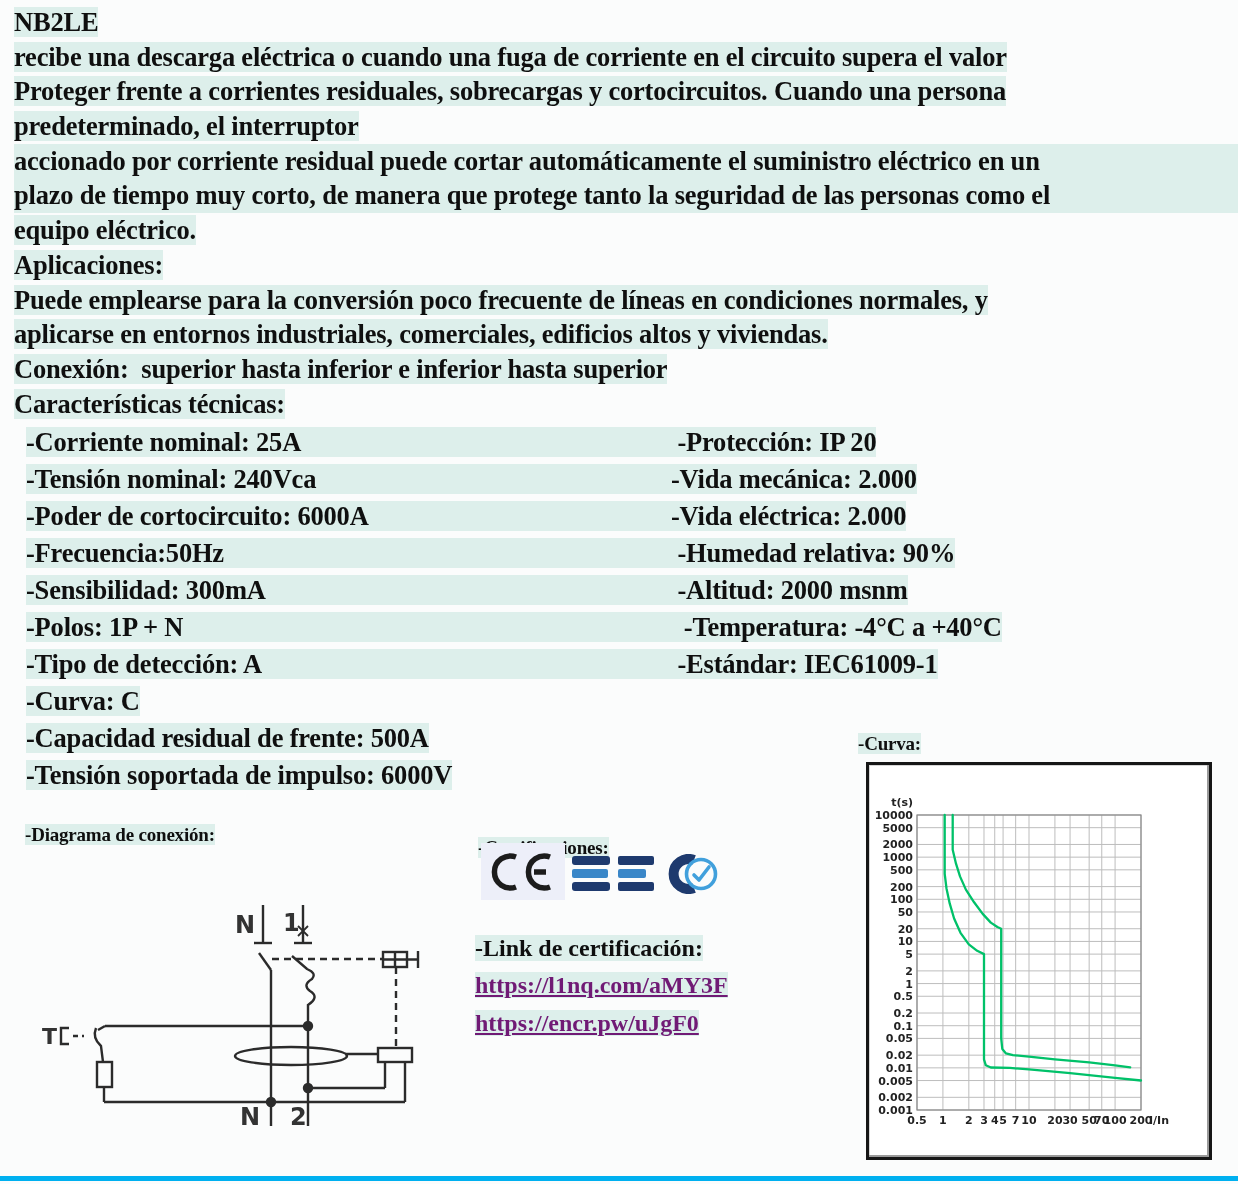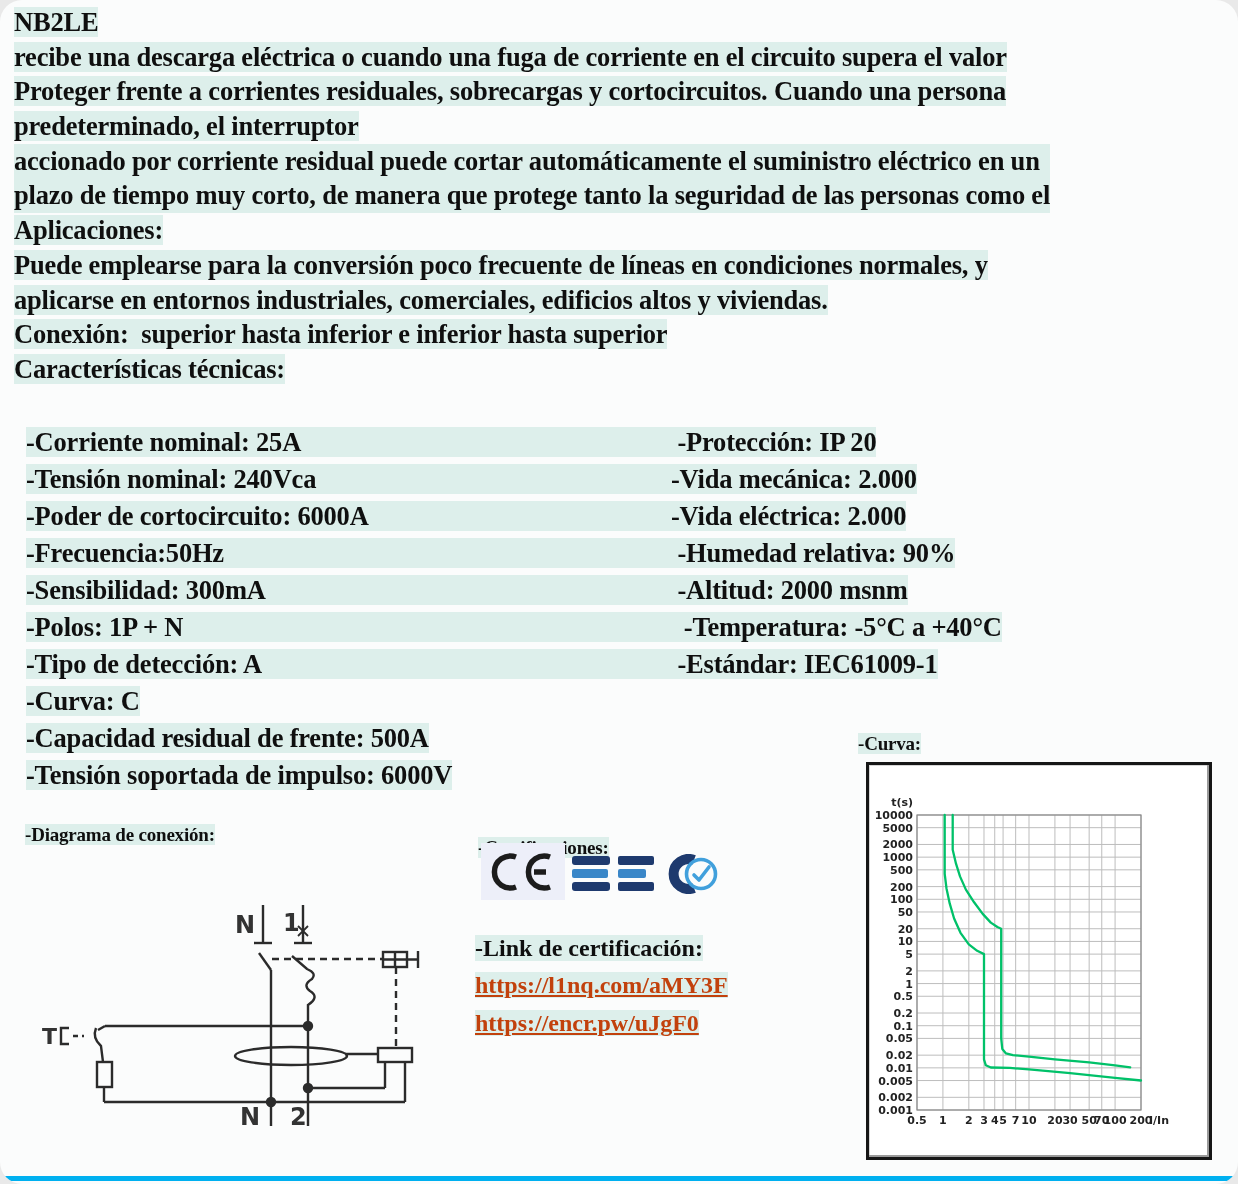--- a/index.html
+++ b/index.html
@@ -1,62 +1,63 @@
 <!DOCTYPE html>
 <html><head>
 <meta charset="utf-8">
 <style>
   html,body{margin:0;padding:0;background:#e9e9e9;}
   #page{position:relative;width:1238px;height:1184px;background:#fbfcfc;overflow:hidden;
-        font-family:"Liberation Serif",serif;font-weight:700;color:#0f0f0f;border-radius:22px;}
+        font-family:"Liberation Serif",serif;font-weight:700;color:#0f0f0f;}
   .line{white-space:pre;height:34.7px;line-height:34.7px;font-size:26.5px;letter-spacing:-0.2px;}
   .hl{background:#ddefeb;}
-  .fw{display:block;width:1036px;}
+  .fw{display:block;width:1224px;}
   #top-text{position:absolute;left:14px;top:5px;}
   #specs{position:absolute;left:14px;top:424px;padding-left:12px;}
   .spec-row{white-space:pre;height:37px;line-height:37px;font-size:26.5px;letter-spacing:-0.2px;}
   .spec-left{display:inline-block;width:645px;}
   .heading{position:absolute;white-space:pre;font-size:19px;line-height:35px;letter-spacing:-0.2px;}
   #links-block{position:absolute;left:475px;top:930px;}
   #links-block .lline{white-space:pre;height:37.3px;line-height:37.3px;font-size:24px;}
-  .doclink{color:#c2410c;text-decoration:underline;}
+  .doclink{color:#701a75;text-decoration:underline;}
   #ce-box{position:absolute;left:481px;top:843px;width:84px;height:57px;background:#edeff9;
           display:flex;align-items:center;justify-content:center;}
   #sec-logo{position:absolute;left:572px;top:854px;}
   #chart-frame{position:absolute;left:866px;top:762px;width:340px;height:392px;background:#ffffff;
                border:3px solid #161616;box-shadow:inset -2px -2px 0 #9a9a9a, inset 1px 1px 0 #d6d6d6;}
   #diagram-svg{position:absolute;left:40px;top:878px;}
   #footer-bar{position:absolute;left:0;top:1176px;width:1238px;height:5px;background:#00b0f0;}
 </style>
 </head>
 <body>
 
 <div id="page">
 
   <div id="top-text">
     <div class="line"><span class="hl">NB2LE</span></div>
     <div class="line"><span class="hl">recibe una descarga eléctrica o cuando una fuga de corriente en el circuito supera el valor</span></div>
     <div class="line"><span class="hl">Proteger frente a corrientes residuales, sobrecargas y cortocircuitos. Cuando una persona</span></div>
     <div class="line"><span class="hl">predeterminado, el interruptor</span></div>
     <div class="line"><span class="hl fw">accionado por corriente residual puede cortar automáticamente el suministro eléctrico en un</span></div>
     <div class="line"><span class="hl fw">plazo de tiempo muy corto, de manera que protege tanto la seguridad de las personas como el</span></div>
+    <div class="line"><span class="hl">equipo eléctrico.</span></div>
     <div class="line"><span class="hl">Aplicaciones:</span></div>
     <div class="line"><span class="hl">Puede emplearse para la conversión poco frecuente de líneas en condiciones normales, y</span></div>
     <div class="line"><span class="hl">aplicarse en entornos industriales, comerciales, edificios altos y viviendas.</span></div>
     <div class="line"><span class="hl">Conexión:  superior hasta inferior e inferior hasta superior</span></div>
     <div class="line"><span class="hl">Características técnicas:</span></div>
   </div>
 
   <div id="specs">
     <div class="spec-row"><span class="hl"><span class="spec-left">-Corriente nominal: 25A</span><span> -Protección: IP 20</span></span></div>
     <div class="spec-row"><span class="hl"><span class="spec-left">-Tensión nominal: 240Vca</span><span>-Vida mecánica: 2.000</span></span></div>
     <div class="spec-row"><span class="hl"><span class="spec-left">-Poder de cortocircuito: 6000A</span><span>-Vida eléctrica: 2.000</span></span></div>
     <div class="spec-row"><span class="hl"><span class="spec-left">-Frecuencia:50Hz</span><span> -Humedad relativa: 90%</span></span></div>
     <div class="spec-row"><span class="hl"><span class="spec-left">-Sensibilidad: 300mA</span><span> -Altitud: 2000 msnm</span></span></div>
-    <div class="spec-row"><span class="hl"><span class="spec-left">-Polos: 1P + N</span><span>  -Temperatura: -5°C a +40°C</span></span></div>
+    <div class="spec-row"><span class="hl"><span class="spec-left">-Polos: 1P + N</span><span>  -Temperatura: -4°C a +40°C</span></span></div>
     <div class="spec-row"><span class="hl"><span class="spec-left">-Tipo de detección: A</span><span> -Estándar: IEC61009-1</span></span></div>
     <div class="spec-row"><span class="hl">-Curva: C</span></div>
     <div class="spec-row"><span class="hl">-Capacidad residual de frente: 500A</span></div>
     <div class="spec-row"><span class="hl">-Tensión soportada de impulso: 6000V</span></div>
   </div>
 
   <div class="heading" style="left:858px;top:726px;"><span class="hl">-Curva:</span></div>
   <div id="chart-frame">
     <svg id="curve-chart" width="334" height="386">
         <line x1="48" y1="50" x2="48" y2="345" stroke="#bdbdbd" stroke-width="1"></line>

